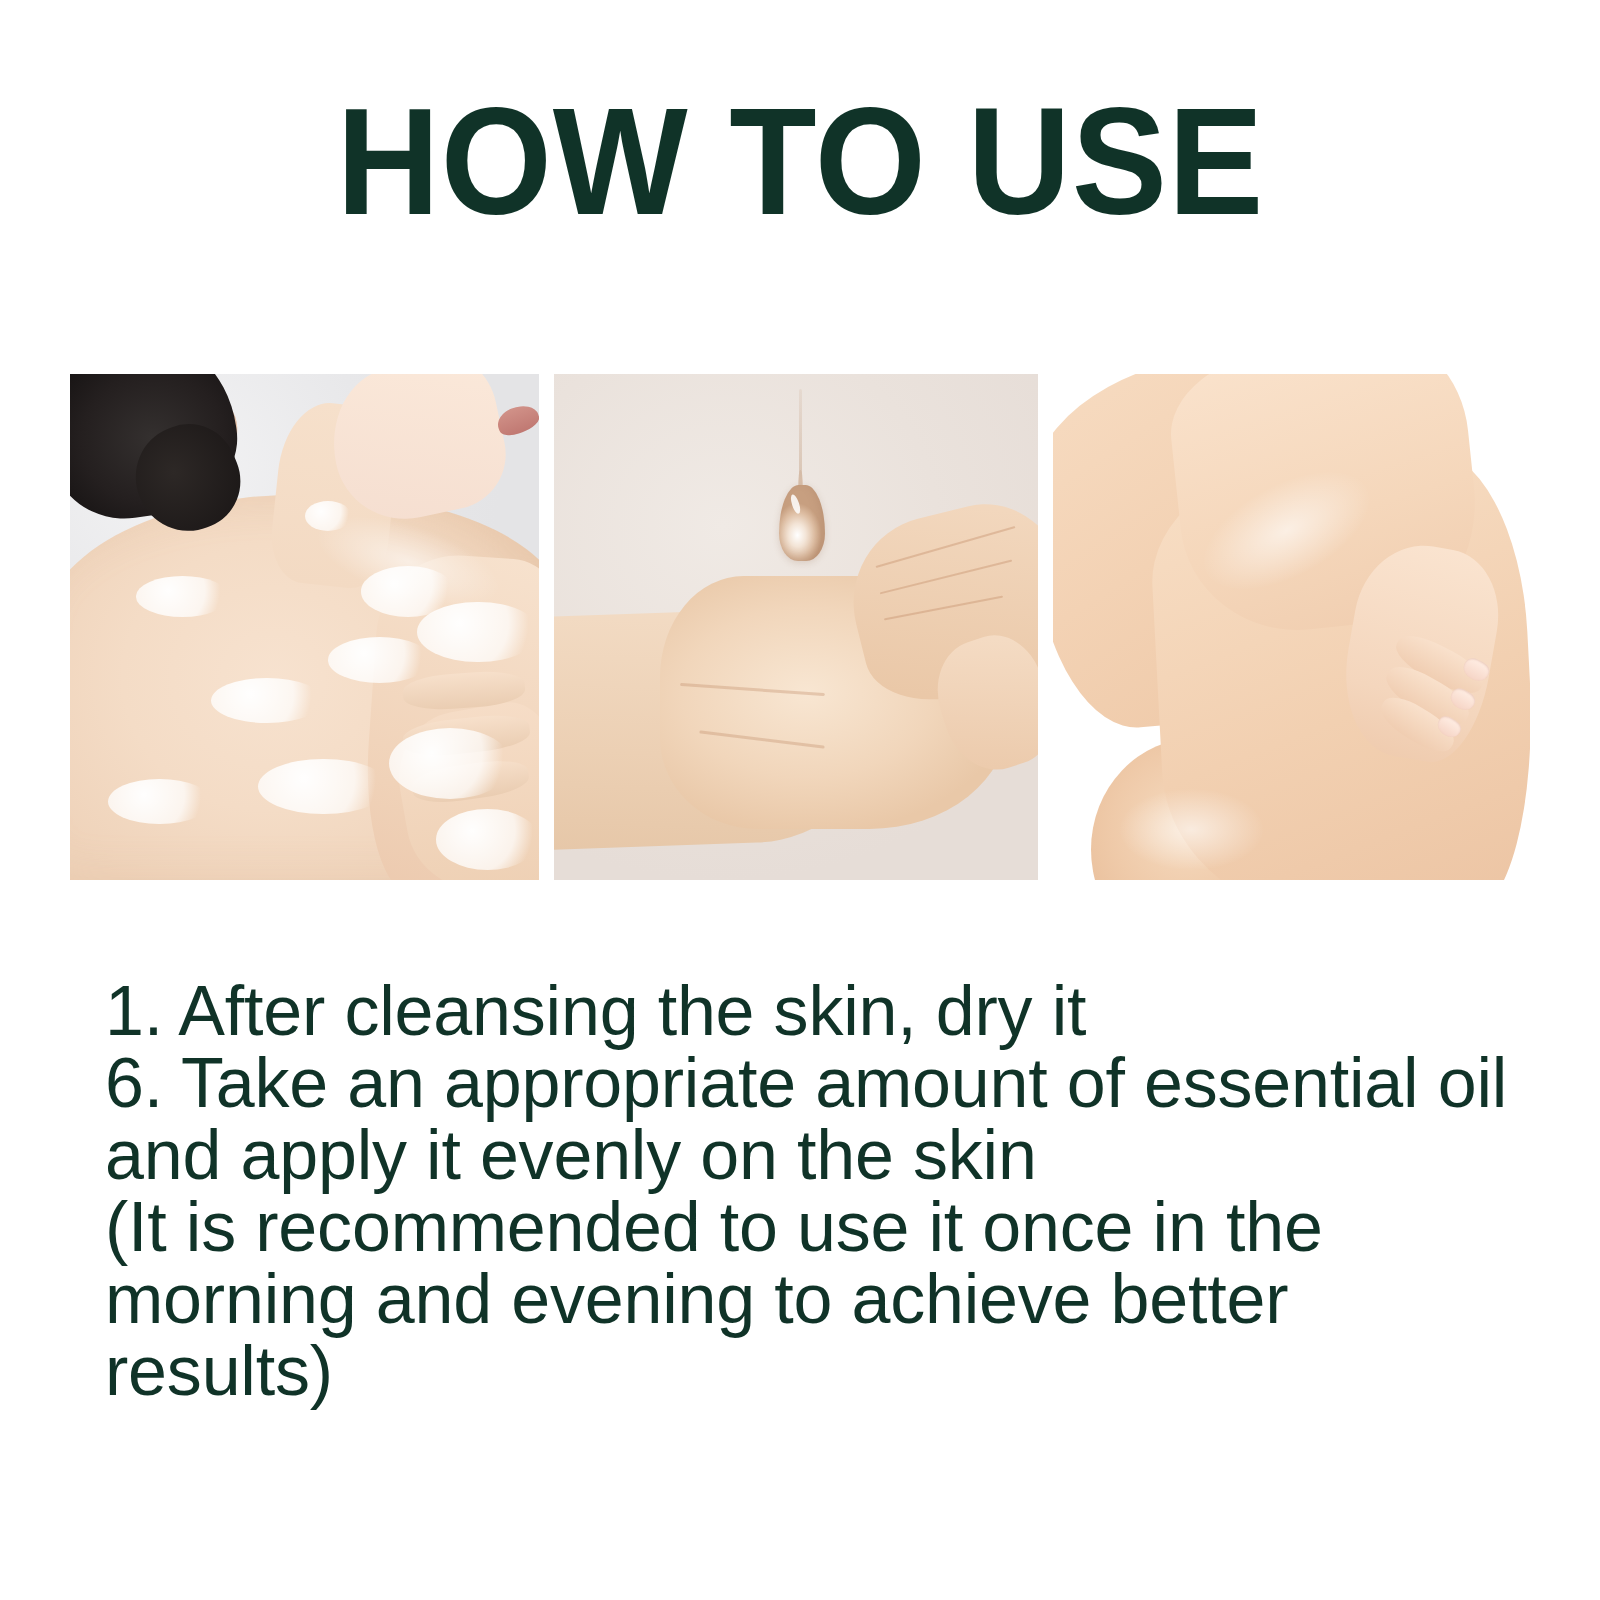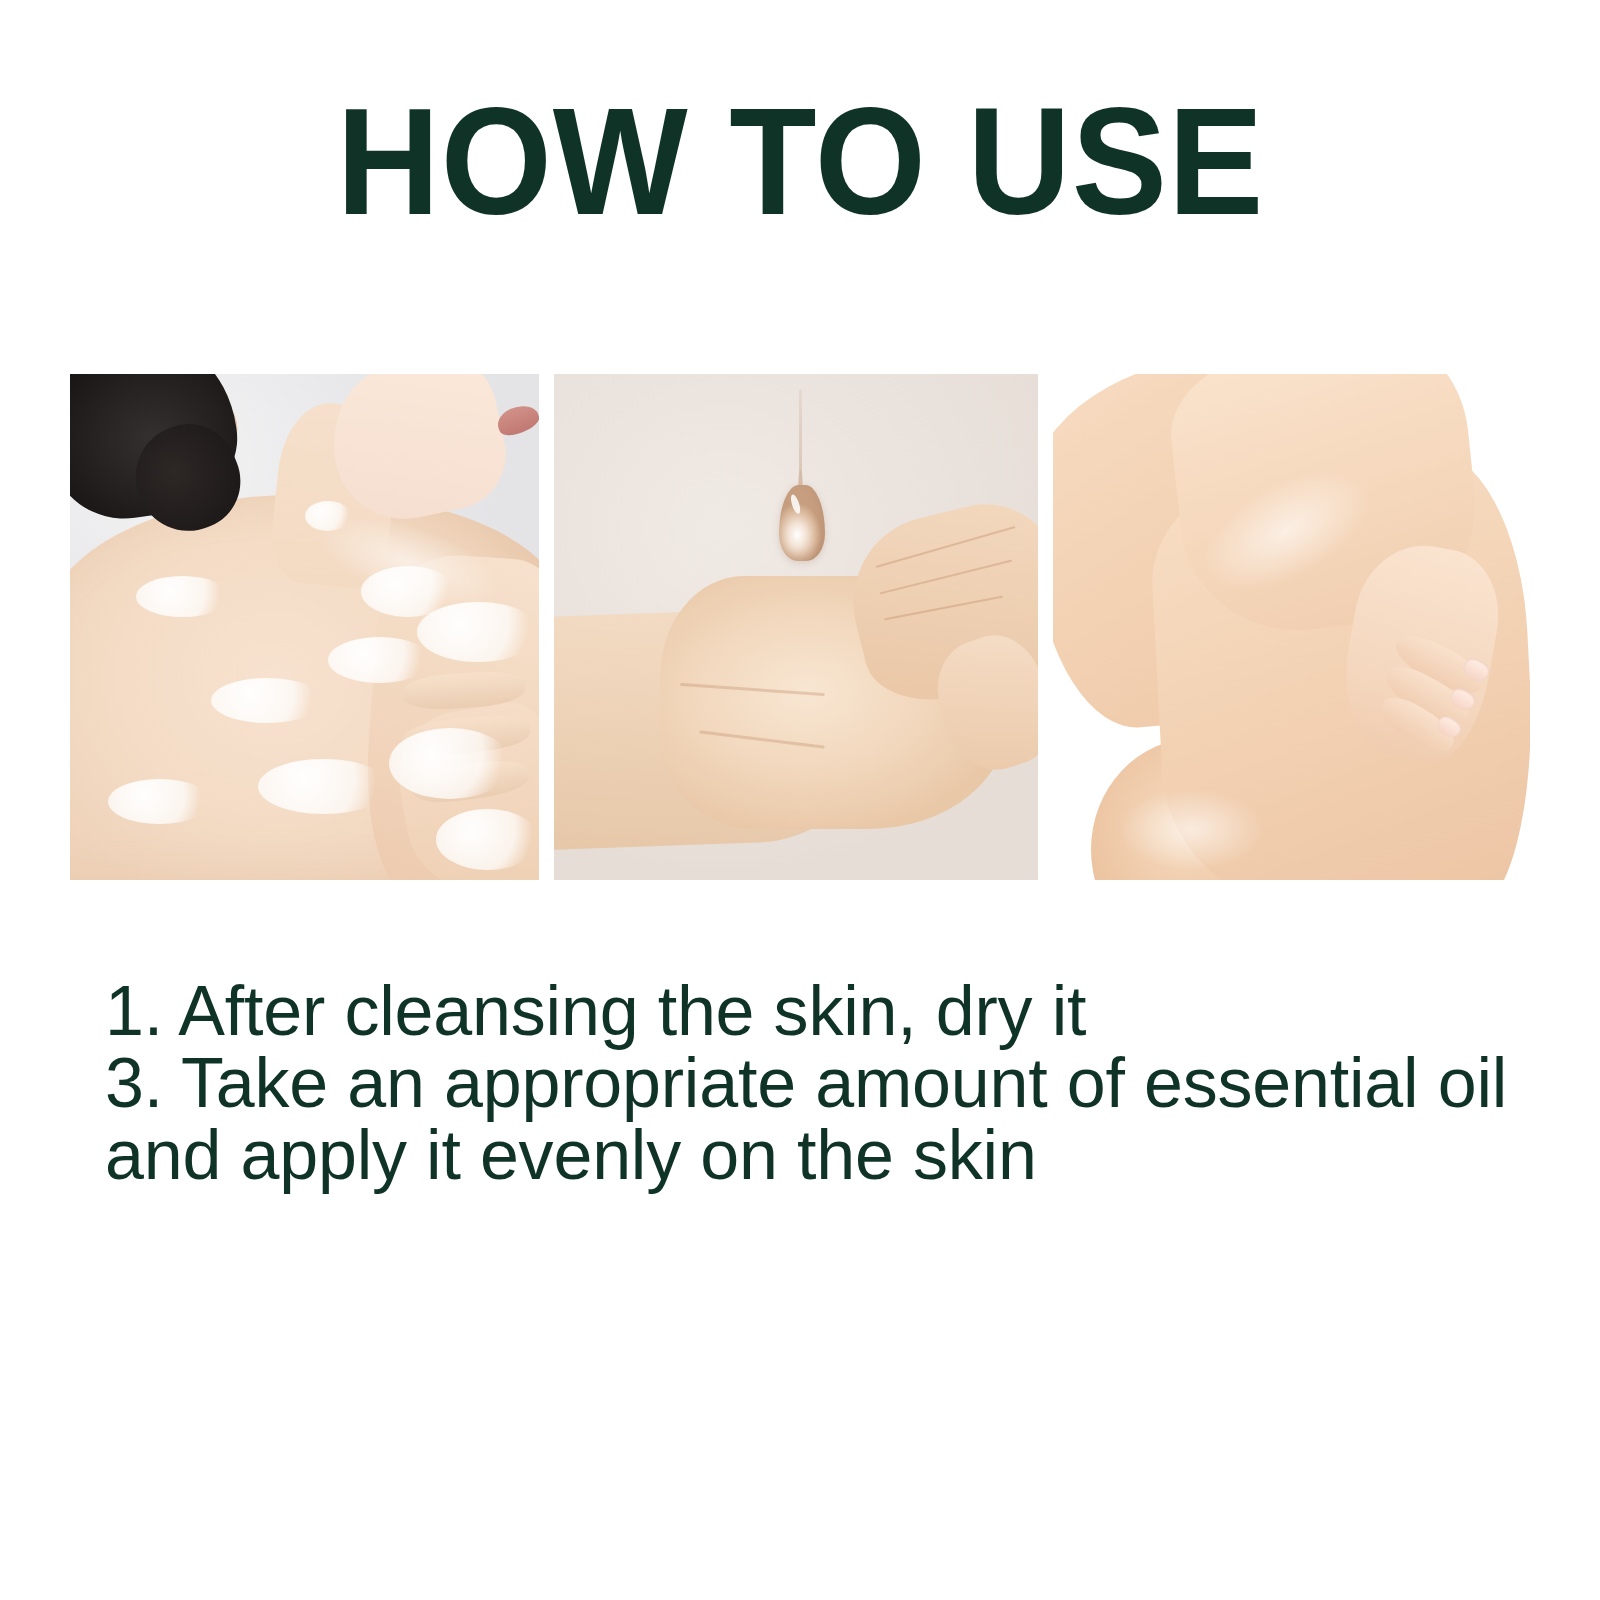--- a/index.html
+++ b/index.html
@@ -382,14 +382,15 @@
     <div class="nail n2"></div>
     <div class="nail n3"></div>
     <div class="hl hl1"></div>
     <div class="hl hl2"></div>
   </div>
 
 </div>
 
 <div class="steps">
   <div class="ln">1. After cleansing the skin, dry it</div>
-  <div class="ln">3. Take an appropriate amount of essential oil and apply it evenly on the skin</div>
+  <div class="ln">6. Take an appropriate amount of essential oil and apply it evenly on the skin</div>
+  <div class="ln">(It is recommended to use it once in the morning and evening to achieve better results)</div>
 </div>
 
 </body></html>

